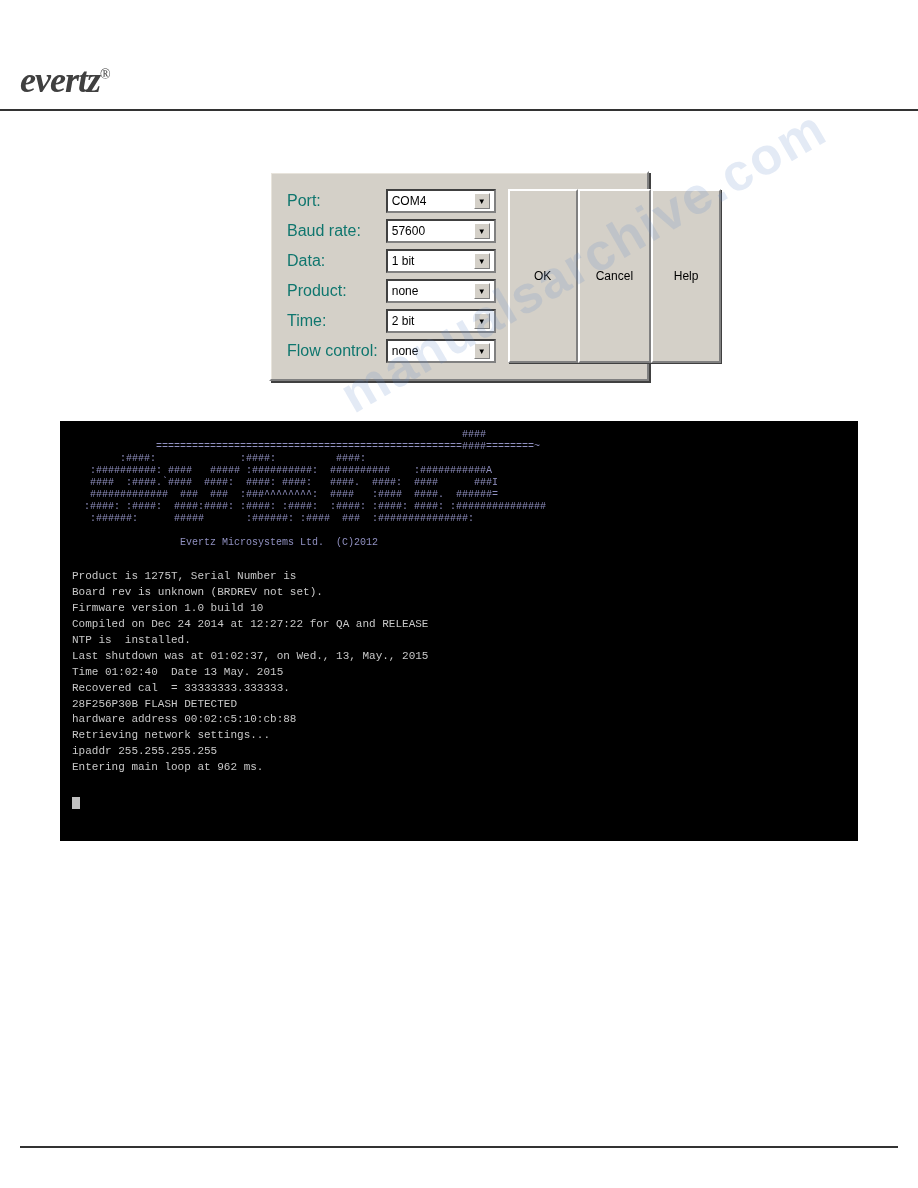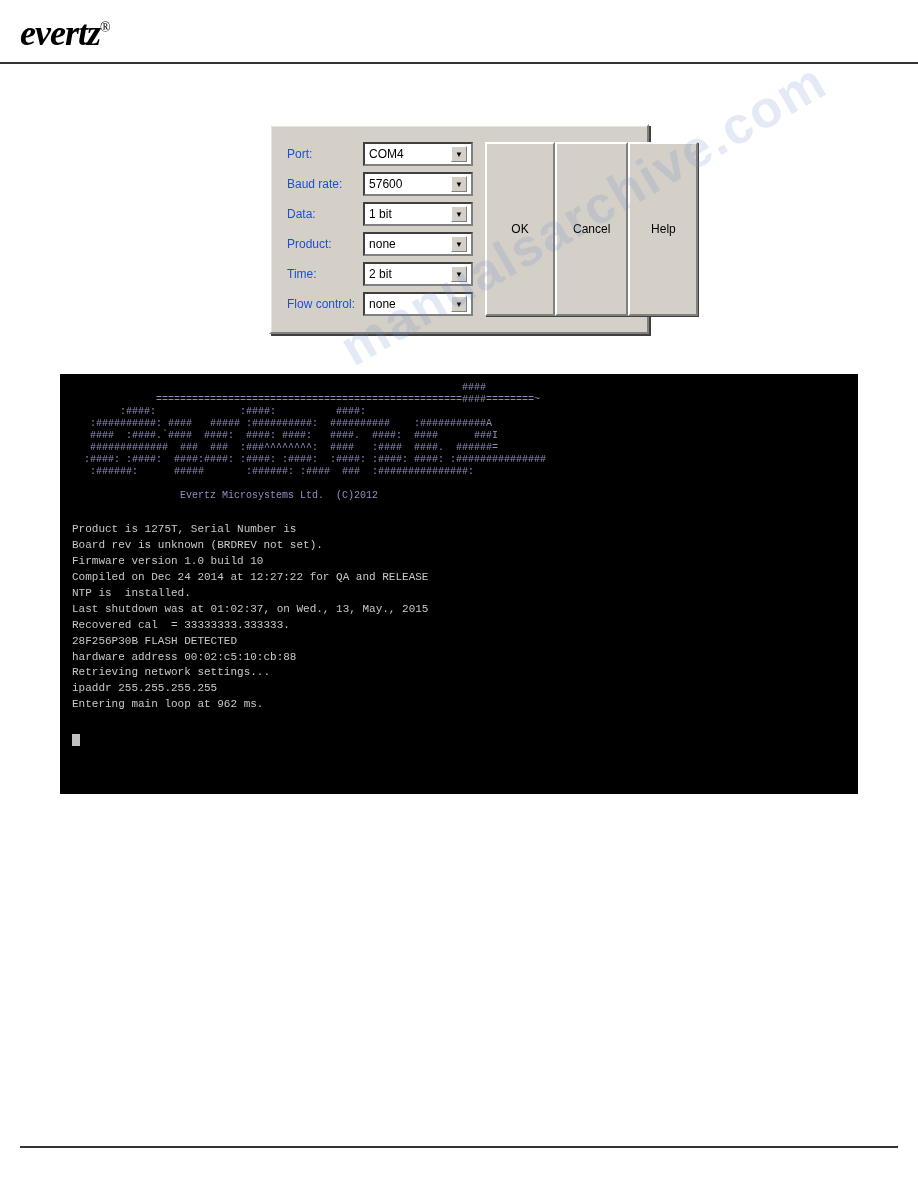--- a/index.html
+++ b/index.html
@@ -15,23 +15,24 @@
     .header {
       padding: 12px 20px 8px 20px;
       border-bottom: 2px solid #333;
       display: flex;
       align-items: center;
     }
     .logo-text {
       font-size: 36px;
       font-style: italic;
       font-weight: 900;
-      color: #000000;
+      color: #404040;
       letter-spacing: -1px;
       font-family: Georgia, serif;
+      margin-top: 47px;
     }
     .logo-text span.reg {
       font-size: 14px;
       vertical-align: super;
       font-weight: normal;
       font-style: normal;
     }
 
     
     .footer-line {
@@ -91,22 +92,22 @@
 
     .form-fields {
       display: grid;
       grid-template-columns: auto 1fr;
       gap: 6px 8px;
       align-items: center;
       margin-right: 12px;
     }
 
     .field-label {
-      font-size: 12px;
-      color: #1d4ed8;
+      font-size: 16px;
+      color: #0f766e;
       text-align: left;
       white-space: nowrap;
     }
 
     .field-select {
       background: #fff;
       border: 2px solid #808080;
       border-top-color: #404040;
       border-left-color: #404040;
       padding: 2px 4px;
@@ -293,20 +294,21 @@
         <span class="ascii-line">&nbsp;</span>
         <span class="ascii-line">                  Evertz Microsystems Ltd.  (C)2012</span>
       </div>
       <div class="text-block">
         <span class="terminal-body-line">Product is 1275T, Serial Number is</span>
         <span class="terminal-body-line">Board rev is unknown (BRDREV not set).</span>
         <span class="terminal-body-line">Firmware version 1.0 build 10</span>
         <span class="terminal-body-line">Compiled on Dec 24 2014 at 12:27:22 for QA and RELEASE</span>
         <span class="terminal-body-line">NTP is  installed.</span>
         <span class="terminal-body-line">Last shutdown was at 01:02:37, on Wed., 13, May., 2015</span>
+        <span class="terminal-body-line">Time 01:02:40  Date 13 May. 2015</span>
         <span class="terminal-body-line">Recovered cal  = 33333333.333333.</span>
         <span class="terminal-body-line">28F256P30B FLASH DETECTED</span>
         <span class="terminal-body-line">hardware address 00:02:c5:10:cb:88</span>
         <span class="terminal-body-line">Retrieving network settings...</span>
         <span class="terminal-body-line">ipaddr 255.255.255.255</span>
         <span class="terminal-body-line">Entering main loop at 962 ms.</span>
         <br>
         <span class="cursor"></span>
       </div>
     </div>

